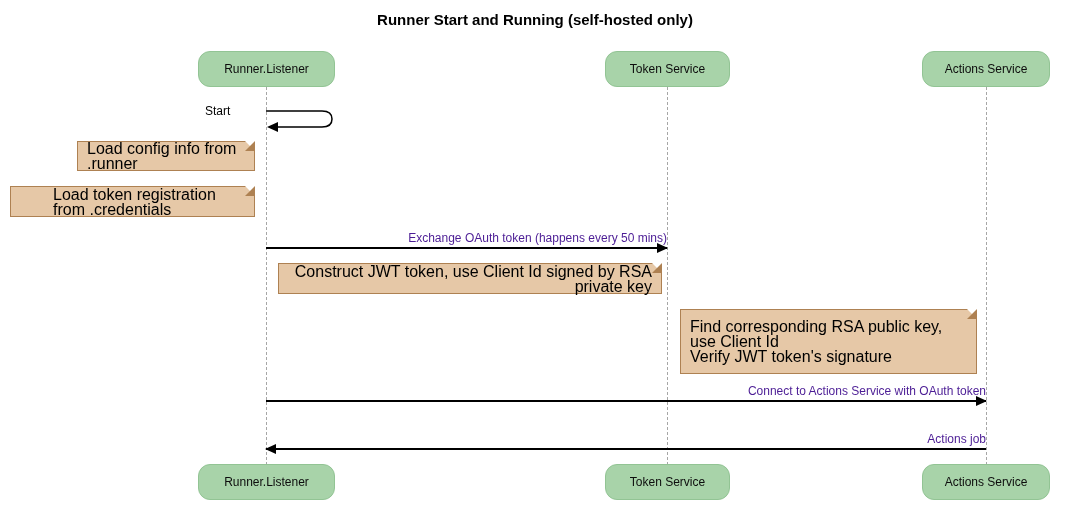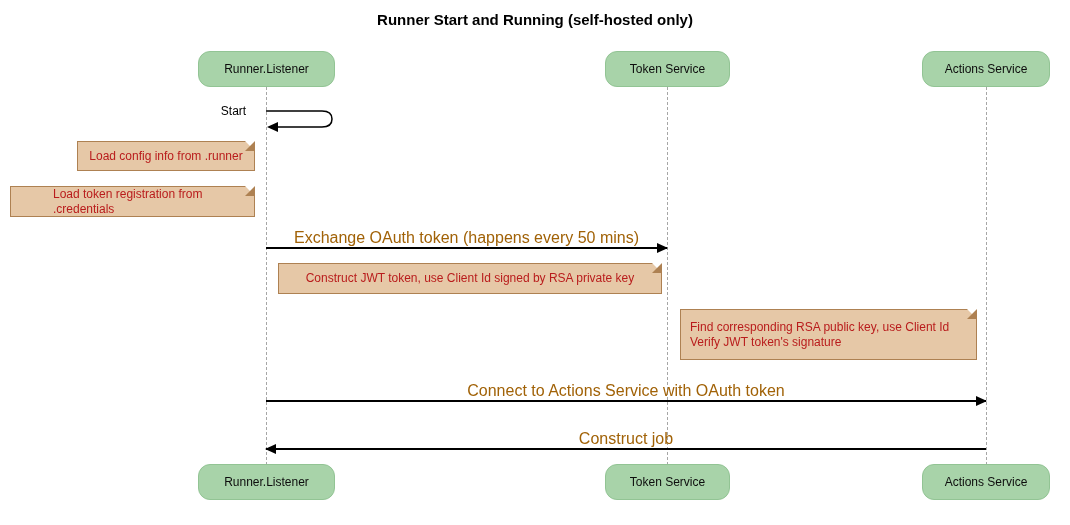--- a/index.html
+++ b/index.html
@@ -34,56 +34,56 @@
     border:1px solid var(--participant-border);
     border-radius:12px;
     display:flex;align-items:center;justify-content:center;
     font-size:12px;color:#0d0d0d;
   }
   .note{
     position:absolute;
     background:var(--note-fill);
     border:1px solid var(--note-border);
     display:flex;align-items:center;justify-content:center;
-    font-size:12px;line-height:15px;color:#b91c1c;
+    font-size:16px;line-height:15px;color:#000000;
     padding:2px 9px;
     white-space:pre-line;
   }
   .note.align-left{justify-content:flex-start;text-align:left;}
   .note::before{ 
     content:"";position:absolute;top:-1px;right:-1px;width:0;height:0;
     border-top:10px solid #ffffff;border-left:10px solid transparent;
   }
   .note::after{ 
     content:"";position:absolute;top:-1px;right:-1px;width:0;height:0;
     border-style:solid;border-width:0 0 10px 10px;
     border-color:transparent transparent var(--note-border) transparent;
   }
   .message{position:absolute;}
   .msg-label{
-    text-align:center;font-size:16px;line-height:14px;height:14px;
-    margin-bottom:2px;color:#a16207;
+    text-align:right;font-size:12px;line-height:14px;height:14px;
+    margin-bottom:2px;color:#4c1d95;
   }
   .msg-line{
     position:relative;height:1.5px;background:var(--arrow);
   }
   .arrowhead{position:absolute;top:50%;transform:translateY(-50%);width:0;height:0;}
   .arrowhead.right{
     right:-1px;
     border-left:11px solid var(--arrow);
     border-top:5px solid transparent;border-bottom:5px solid transparent;
   }
   .arrowhead.left{
     left:-1px;
     border-right:11px solid var(--arrow);
     border-top:5px solid transparent;border-bottom:5px solid transparent;
   }
   .self-label{
     position:absolute;left:205px;top:104px;width:57px;
-    text-align:center;font-size:12px;color:#000;
+    text-align:left;font-size:12px;color:#000;
   }
   .self-loop{position:absolute;left:266px;top:105px;}
 </style>
 </head>
 <body>
 
 <div class="canvas">
 
   <div class="title">Runner Start and Running (self-hosted only)</div>
 
@@ -113,33 +113,33 @@
 
   <div class="message" style="left:266px;top:231px;width:401px;">
     <div class="msg-label">Exchange OAuth token (happens every 50 mins)</div>
     <div class="msg-line">
       <span class="arrowhead right"></span>
     </div>
   </div>
 
   <div class="note" style="left:278px;top:263px;width:384px;height:31px;text-align:right;">Construct JWT token, use Client Id signed by RSA private key</div>
 
-  <div class="note align-left" style="left:680px;top:309px;width:297px;height:51px;">Find corresponding RSA public key, use Client Id
+  <div class="note align-left" style="left:680px;top:309px;width:297px;height:65px;">Find corresponding RSA public key, use Client Id
 Verify JWT token's signature</div>
 
 
   <div class="message" style="left:266px;top:384px;width:720px;">
     <div class="msg-label">Connect to Actions Service with OAuth token</div>
     <div class="msg-line">
       <span class="arrowhead right"></span>
     </div>
   </div>
 
   <div class="message" style="left:266px;top:432px;width:720px;">
-    <div class="msg-label">Construct job</div>
+    <div class="msg-label">Actions job</div>
     <div class="msg-line">
       <span class="arrowhead left"></span>
     </div>
   </div>
 
   <div class="participant" style="left:198px;top:464px;width:137px;">
     <span>Runner.Listener</span>
   </div>
   <div class="participant" style="left:605px;top:464px;width:125px;">
     <span>Token Service</span>

